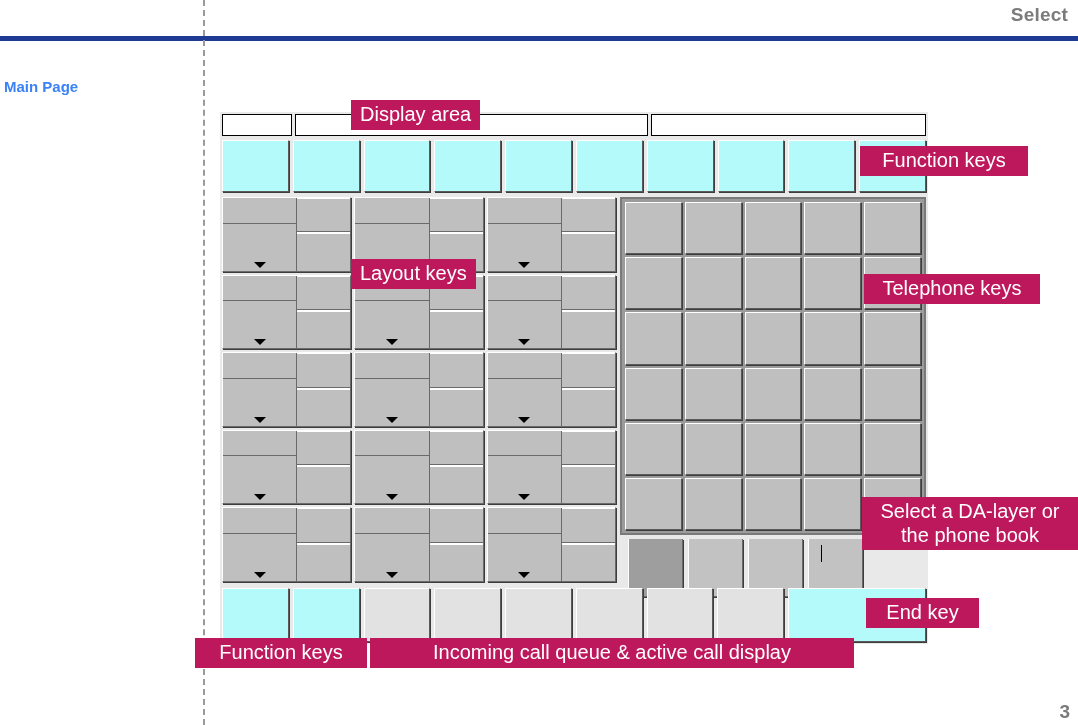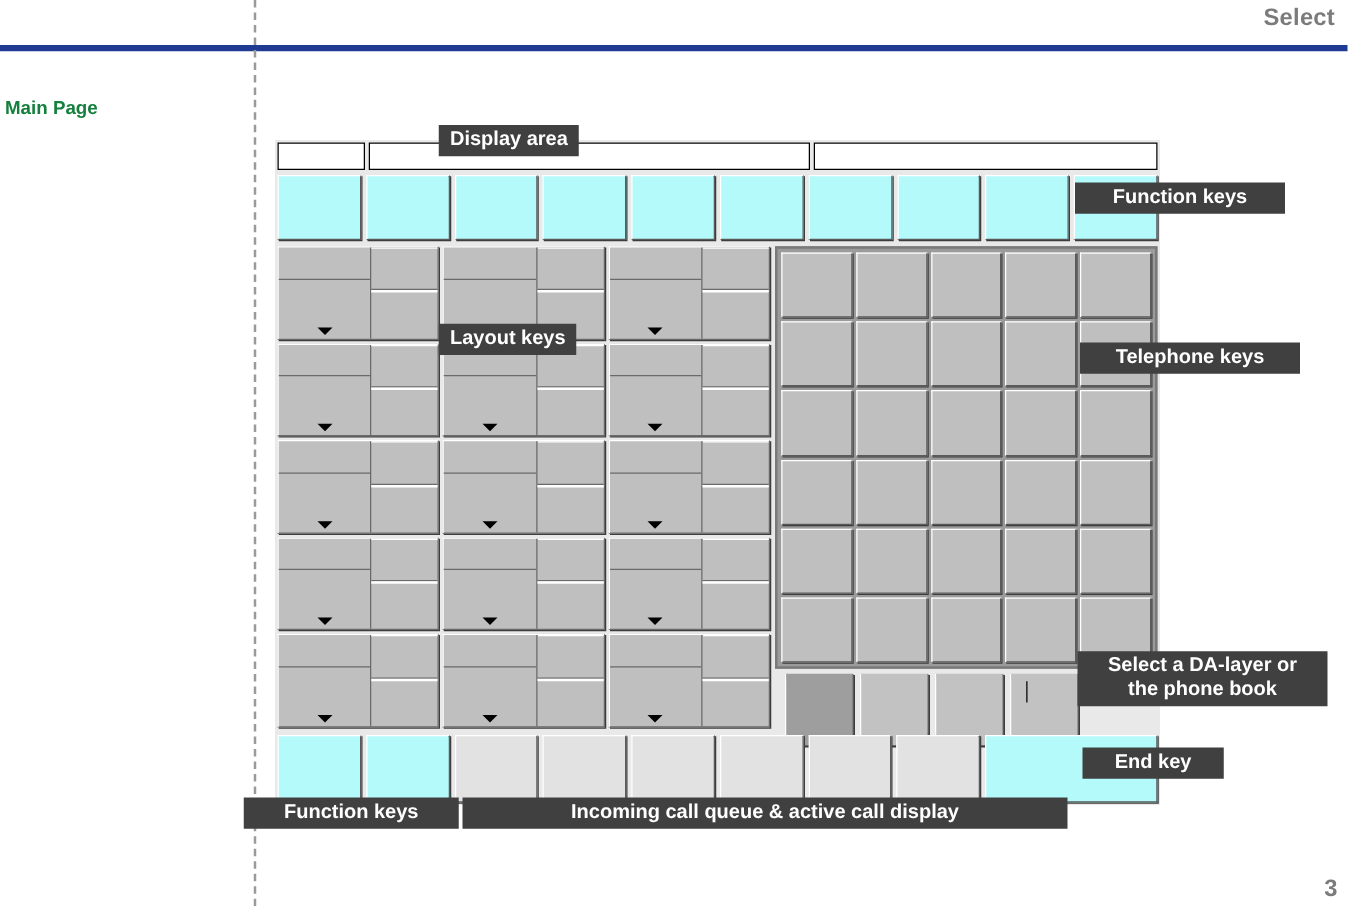--- a/index.html
+++ b/index.html
@@ -20,21 +20,21 @@
   #header-rule{
     position:absolute; left:0; top:36px; width:1078px; height:5px;
     background:#1f3a93;
   }
   #vertical-divider{
     position:absolute; left:203px; top:0; width:0; height:725px;
     border-left:2px dashed #9a9a9a;
   }
   #page-heading{
     position:absolute; left:4px; top:78px;
-    font-size:15px; font-weight:bold; color:#15803d;
+    font-size:15px; font-weight:bold; color:#3b82f6;
   }
   #page-number{
     position:absolute; right:8px; bottom:2px;
     font-size:19px; font-weight:bold; color:#7b7b7b;
   }
 
   
   #device{
     position:absolute; left:220px; top:112px;
     width:708px; height:532px;
@@ -179,35 +179,35 @@
     display:flex; gap:4px;
   }
   #bottom-row .key{flex:1;}
   #bottom-row .k-cyan{background:#b5fafa;}
   #bottom-row .k-grey{background:#e2e2e2;}
   #bottom-row .k-end{flex:2.1;background:#b5fafa;}
 
   
   .callout{
     position:absolute;
-    background:#404040;
+    background:#be185d;
     color:#ffffff;
-    font-weight:bold;
-    font-size:16px;
+    font-weight:normal;
+    font-size:20px;
     line-height:1.18;
     padding:3px 9px;
     text-align:center;
     white-space:pre-line;
     box-sizing:border-box;
   }
   #lbl-display{left:351px; top:100px;}
   #lbl-fkeys-right{left:860px; top:146px; width:168px;}
   #lbl-radio{left:351px; top:259px;}
   #lbl-phone{left:864px; top:260px; width:176px;margin-top:14px;}
-  #lbl-da{left:862px; top:521px; width:200px;}
+  #lbl-da{left:862px; top:497px; width:216px;}
   #lbl-endkey{left:866px; top:598px; width:113px;}
   #lbl-fkeys-bottom{left:195px; top:638px; width:172px;}
   #lbl-callqueue{left:370px; top:638px; width:484px;}
 </style>
 </head>
 <body>
 
 <div id="slide-title">Select</div>
 <div id="header-rule"></div>
 <div id="vertical-divider"></div>

